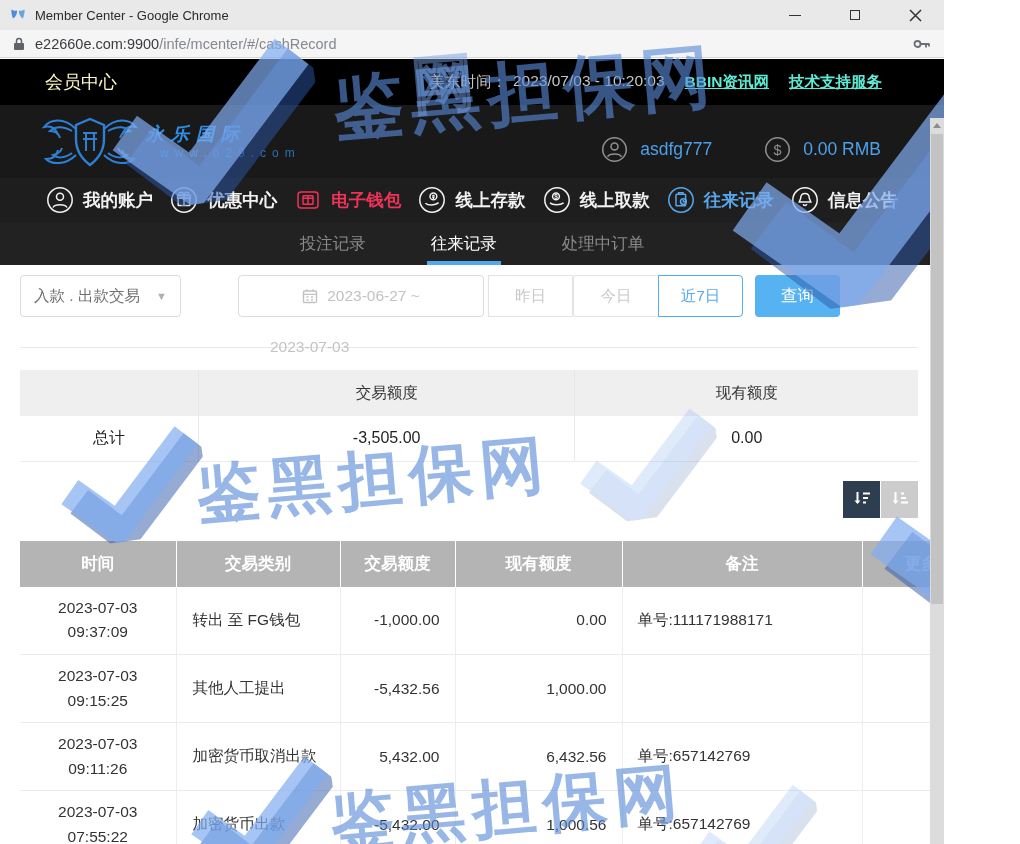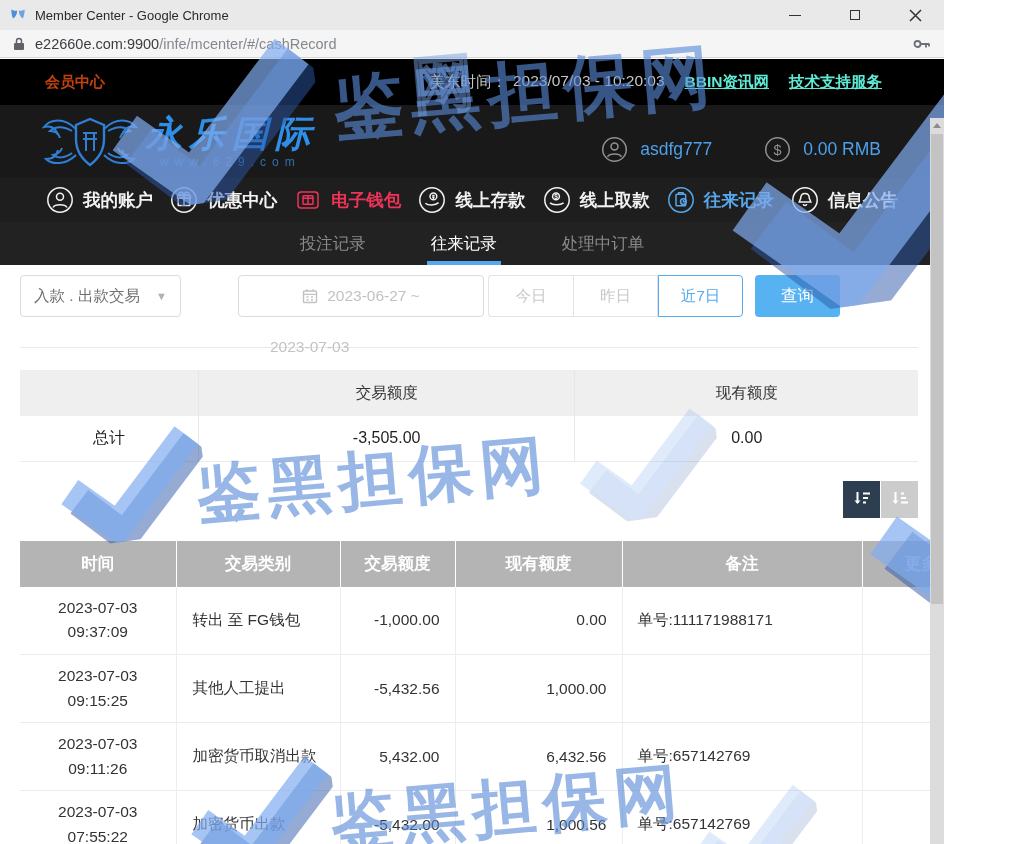--- a/index.html
+++ b/index.html
@@ -15,28 +15,28 @@
   .wc-max i { display:block; width:10px; height:10px; border:1.4px solid #333; }
   .urlbar { height:28px; background:#f5f5f6; border-bottom:1px solid #d7d7d7; display:flex; align-items:center; padding:0 13px; gap:10px; font-size:14.5px;justify-content:flex-end; }
   .url-host { color:#3a3d40; }
   .url-path { color:#84888c; }
   .key-icon { margin-left:auto; }
 
   
   .page { position:absolute; top:59px; left:0; right:0; bottom:0; background:#fff; }
 
   .utilbar { height:46px; background:#000; display:flex; align-items:center; padding:0 62px 0 45px; }
-  .utilbar .mc-title { color:#c2410c; font-size:15px;font-weight:bold; }
+  .utilbar .mc-title { color:#fef9c3; font-size:18px; }
   .utilbar .time { margin-left:auto; color:#c6c6c6; font-size:15.5px; display:flex; gap:6px; }
   .utilbar a.toplink { color:#5eead4; font-size:15.5px; font-weight:700; text-decoration:underline; margin-left:20px; cursor:pointer; }
 
   .brandbar { height:73px; background:#191919; display:flex; align-items:center; padding:0 45px 0 42px; }
   .logo-group { display:flex; align-items:center; gap:8px; }
   .logo-text { display:flex; flex-direction:column; line-height:1; }
-  .logo-name { color:#2f8fe8; font-size:36px; font-weight:700; letter-spacing:7px; font-style:italic; }
+  .logo-name { color:#2f8fe8; font-size:18px; font-weight:700; letter-spacing:7px; font-style:italic; }
   .logo-site { color:#2f6fb5; font-size:12px; letter-spacing:6px; margin-top:4px; padding-left:14px; }
   .user-group { margin-left:auto; display:flex; align-items:center; gap:52px; margin-right:18px; }
   .user-item { display:flex; align-items:center; gap:12px; color:#4da0ea; font-size:17.5px;margin-top:16px; }
 
   .mainnav { height:44px; background:#1e1e1e; display:flex; align-items:center; justify-content:space-between; padding:0 46px; }
   .nav-item { display:flex; align-items:center; gap:9px; color:#f2f2f2; font-size:17.5px; font-weight:700; cursor:pointer; white-space:nowrap; }
   .nav-item svg { stroke:currentColor; fill:none; stroke-width:1.5; }
   .nav-red { color:#ee3358; }
   .nav-blue { color:#57a7ea; }
 
@@ -298,22 +298,22 @@
         <div class="f-date">
           <span class="icon">
             <svg width="16" height="16" viewBox="0 0 16 16" stroke="#c2c2c2" fill="none" stroke-width="1.4">
                 <rect x="1.5" y="3" width="13" height="11.5" rx="1"></rect>
                 <path d="M1.5 6.4h13M4.8 3V1.2M11.2 3V1.2M4.5 9h2m2.5 0h2M4.5 12h2m2.5 0h2"></path>
               </svg>
           </span>
           <span>2023-06-27 ~</span>
         </div>
         <div class="quick-group">
+          <div class="qbtn mid">昨日</div>
           <div class="qbtn first">今日</div>
-          <div class="qbtn mid">昨日</div>
           <div class="qbtn active">近7日</div>
         </div>
         <button class="search-btn">查询</button>
       </div>
 
       <div class="datesep">
         <span>2023-07-03</span>
       </div>
 
       <table class="summary">

